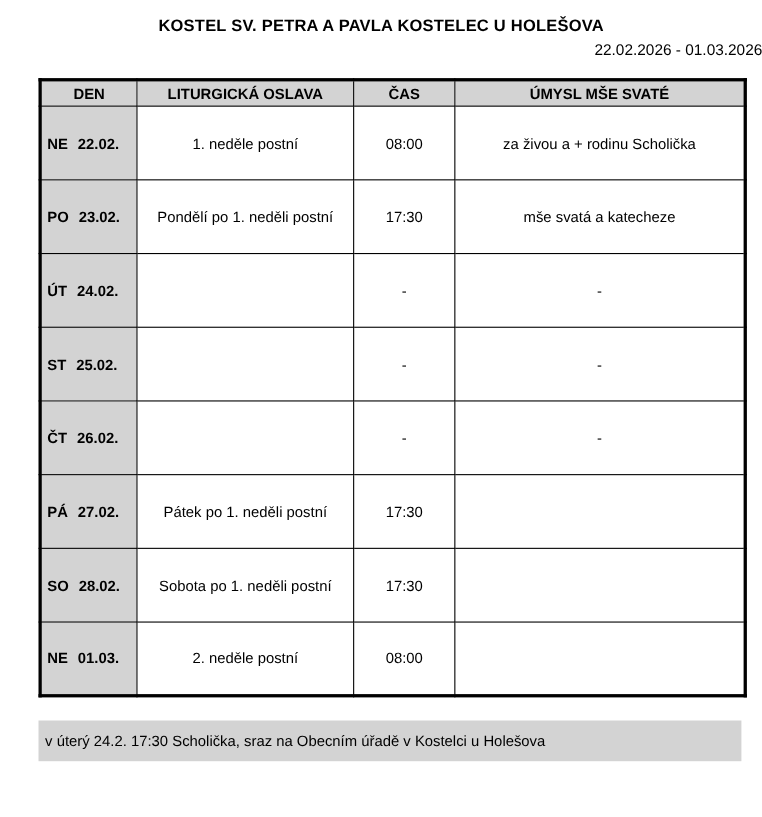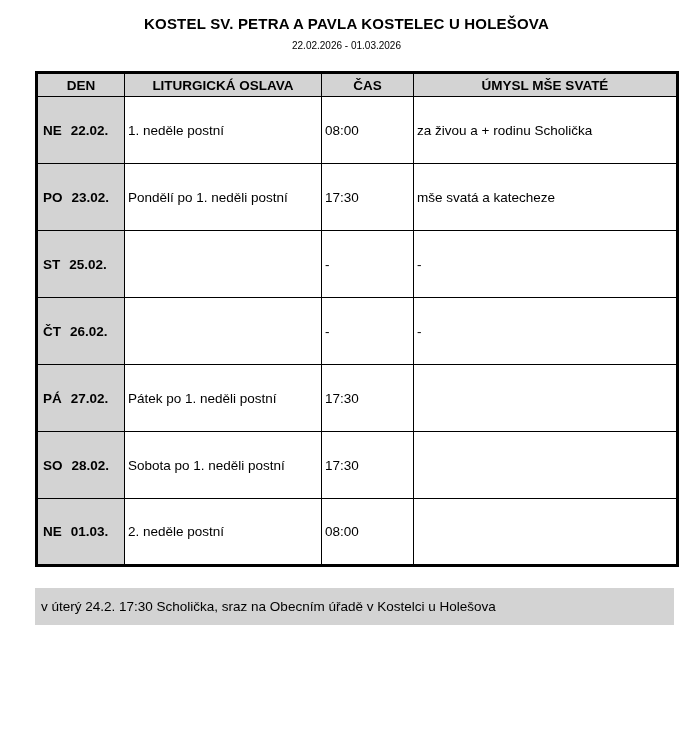--- a/index.html
+++ b/index.html
@@ -13,21 +13,21 @@
   * { box-sizing: border-box; }
   html, body {
     margin: 0; padding: 0;
     width: 693px; height: 743px;
     background: var(--background);
     color: var(--text);
     font-family: "Liberation Sans", sans-serif;
   }
   .titles { text-align: center; padding-top: 13px; }
   .title-line { font-size: 15px; font-weight: bold; line-height: 22px; letter-spacing: 0.2px; }
-  .date-line { font-size: 10px; font-weight: normal; line-height: 21px; }
+  .date-line { font-size: 14px; font-weight: normal; line-height: 21px; text-align: right; }
 
   table.schedule {
     border-collapse: collapse;
     table-layout: fixed;
     margin: 15px 0 0 35px;
     width: 641px;
     border: 3px solid var(--border);
   }
   .schedule th, .schedule td {
     border: 1.5px solid var(--border);
@@ -38,21 +38,21 @@
     font-size: 13.5px;
     font-weight: bold;
     height: 24px;
     text-align: center;
     padding: 0 2px;
     margin-top: 12px;
   }
   .schedule tr.data-row { height: 67px; }
   .schedule td {
     font-size: 13.5px;
-    text-align: left;
+    text-align: center;
     vertical-align: middle;
     padding: 0 3px;
   }
   .schedule td.day-cell {
     background: var(--day-cell-bg);
     font-weight: bold;
     text-align: left;
     padding-left: 5px;
     white-space: nowrap;
   }
@@ -105,20 +105,26 @@
       <td>08:00</td>
       <td>za živou a + rodinu Scholička</td>
     </tr>
     <tr class="data-row">
       <td class="day-cell"><span class="day-abbr">PO</span><span class="day-date">23.02.</span></td>
       <td>Pondělí po 1. neděli postní</td>
       <td>17:30</td>
       <td>mše svatá a katecheze</td>
     </tr>
     <tr class="data-row">
+      <td class="day-cell"><span class="day-abbr">ÚT</span><span class="day-date">24.02.</span></td>
+      <td></td>
+      <td>-</td>
+      <td>-</td>
+    </tr>
+    <tr class="data-row">
       <td class="day-cell"><span class="day-abbr">ST</span><span class="day-date">25.02.</span></td>
       <td></td>
       <td>-</td>
       <td>-</td>
     </tr>
     <tr class="data-row">
       <td class="day-cell"><span class="day-abbr">ČT</span><span class="day-date">26.02.</span></td>
       <td></td>
       <td>-</td>
       <td>-</td>

